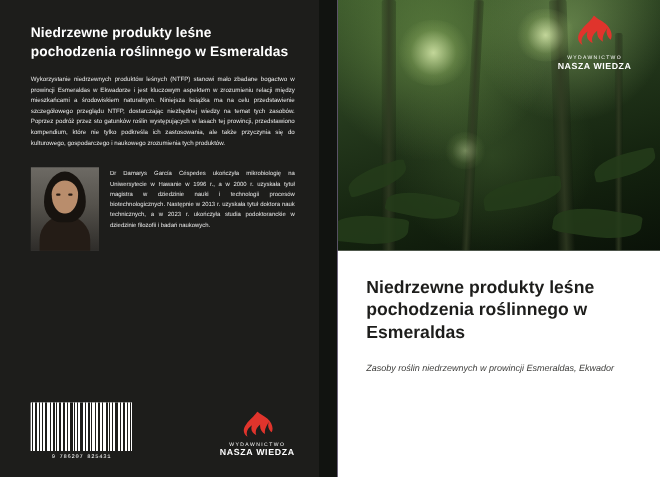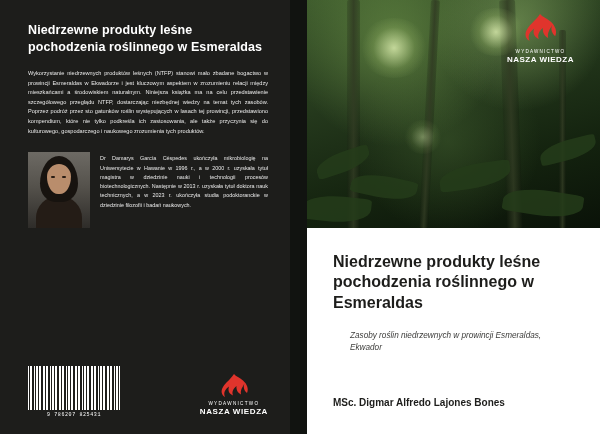--- a/index.html
+++ b/index.html
@@ -260,21 +260,21 @@
     font-weight: bold;
     line-height: 1.28;
     color: #1d1d1b;
     margin: 0 0 16px 0;
   }
   .front-subtitle {
     font-size: 8.2px;
     font-style: italic;
     line-height: 1.45;
     color: #3c3c3a;
-    margin: 17px;
+    margin: 0;
   }
   .front-authors {
     position: absolute;
     left: 26px;
     bottom: 24px;
   }
   .front-authors .a {
     font-size: 10px;
     font-weight: bold;
     color: #1d1d1b;
@@ -344,18 +344,17 @@
         <div class="l1">WYDAWNICTWO</div>
         <div class="l2">NASZA WIEDZA</div>
       </div>
     </div>
 
     <div class="front-text">
       <h1 class="front-title">Niedrzewne produkty leśne pochodzenia roślinnego w Esmeraldas</h1>
       <p class="front-subtitle">Zasoby roślin niedrzewnych w prowincji Esmeraldas, Ekwador</p>
 
       <div class="front-authors">
-        <div class="a">MSc. Digmar Alfredo Lajones Bones</div>
       </div>
     </div>
 
   </div>
 </div>
 
 </body></html>

